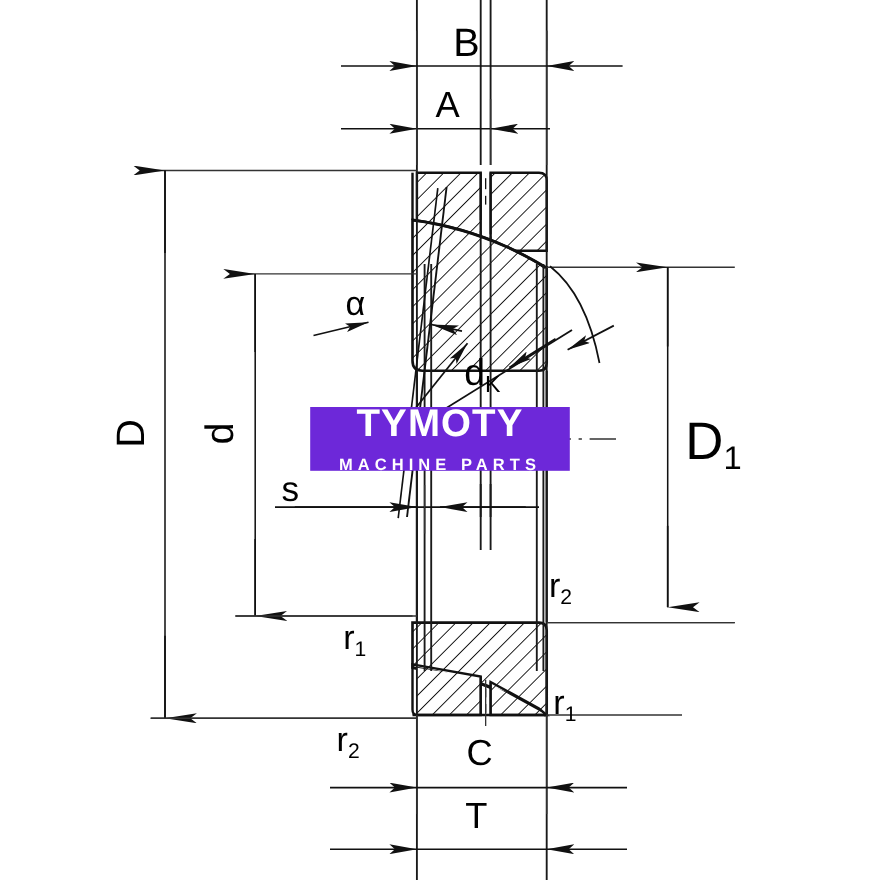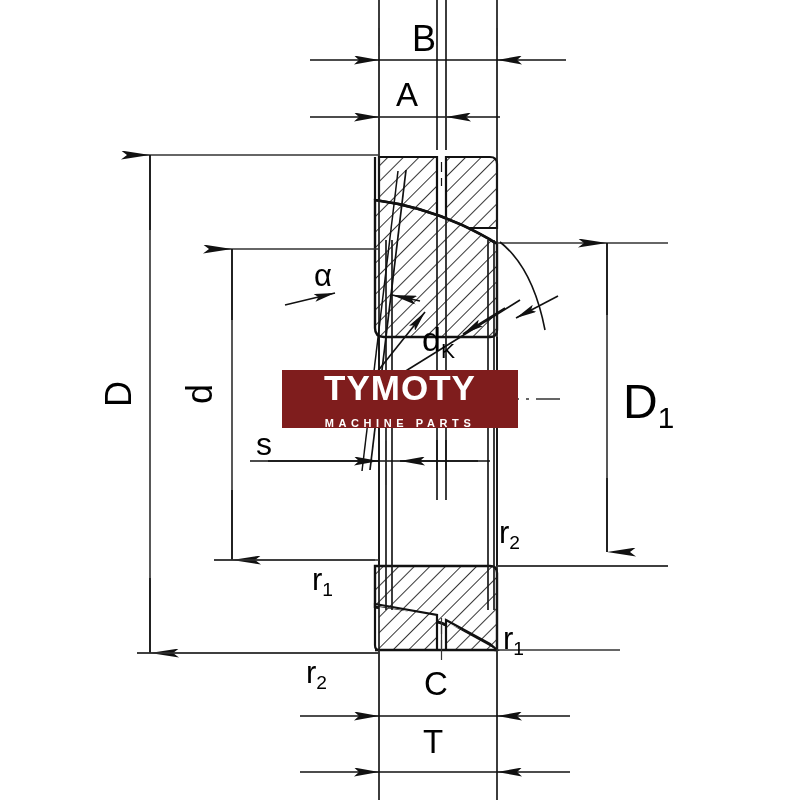--- a/index.html
+++ b/index.html
@@ -232,25 +232,25 @@
         <line x1="379" y1="28" x2="379" y2="46"></line>
         <line x1="497" y1="28" x2="497" y2="46"></line>
         <line x1="379" y1="90" x2="379" y2="150"></line>
         <line x1="446" y1="90" x2="446" y2="150"></line>
       </g>
 
     </g>
   </svg>
 
   <div style="position:absolute;left:282px;top:370px;width:236px;height:58px;
-              background:#7f1d1d;display:flex;flex-direction:column;
+              background:#6d28d9;display:flex;flex-direction:column;
               align-items:center;justify-content:center;">
     <div style="color:#fff;font-size:35px;font-weight:700;line-height:1;
                 letter-spacing:1px;font-family:'Liberation Sans',sans-serif;">TYMOTY</div>
-    <div style="color:#fff;font-size:11px;font-weight:600;letter-spacing:4.6px;
+    <div style="color:#fff;font-size:15px;font-weight:600;letter-spacing:4.6px;
                 margin-top:12px;font-family:'Liberation Sans',sans-serif;">MACHINE PARTS</div>
   </div>
 
   <div class="lbl" style="left:412px;top:18px;font-size:36px;">
     <span>B</span>
   </div>
 
   <div class="lbl" style="left:396px;top:76px;font-size:33px;">
     <span>A</span>
   </div>

